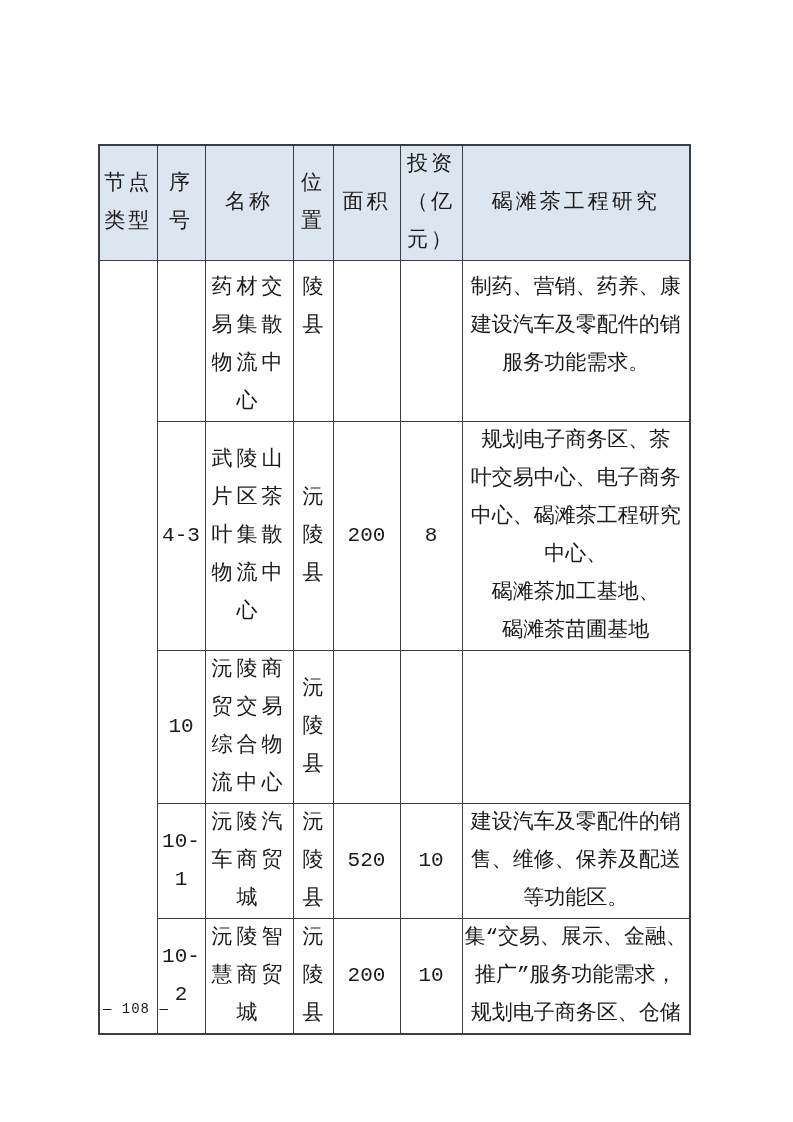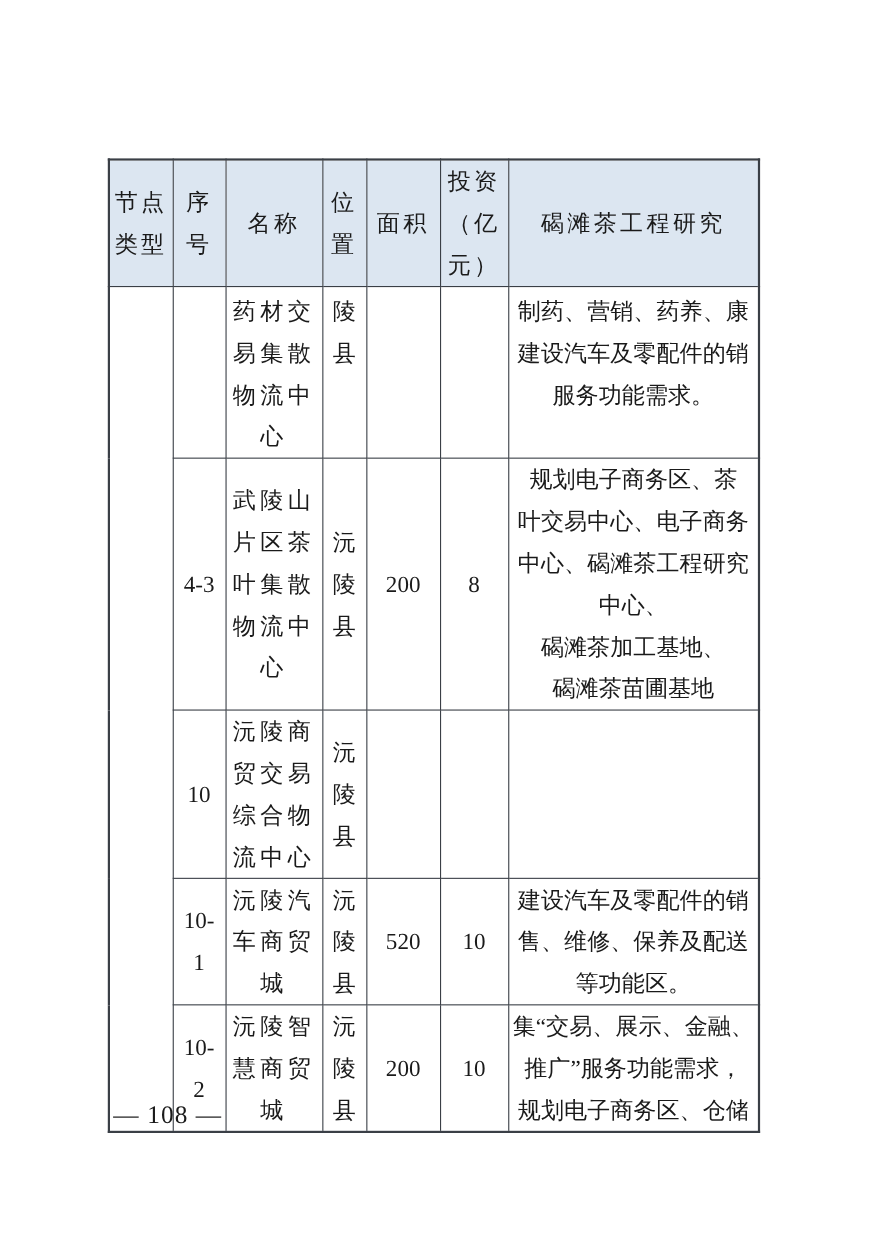--- a/index.html
+++ b/index.html
@@ -6,21 +6,21 @@
     margin: 0;
     padding: 0;
     background: #e9e9e9;
   }
   .page {
     position: relative;
     width: 793px;
     height: 1122px;
     margin: 0 auto;
     background: #ffffff;
-    font-family: Liberation Serif, serif;
+    font-family: Liberation Mono, monospace;
     color: #1a1a1a;
     overflow: hidden;
   }
 
   table.doc-table {
     position: absolute;
     left: 98px;
     top: 144px;
     width: 591px;
     border-collapse: collapse;
@@ -48,38 +48,38 @@
   }
 
   
   tr.r0 { height: 150px; }
   tr.r1 { height: 188px; }
   tr.r2 { height: 149px; }
   tr.r3 { height: 114px; }
   tr.r4 { height: 110px; }
 
   
-  tr.row-continued td { vertical-align: top; padding-top: 3px; }
+  tr.row-continued td { vertical-align: top; padding-top: 8px; }
 
   .c-name {
     letter-spacing: 4px;
     padding-left: 6px;
     padding-right: 2px;
   }
   .c-func {
     text-align: left;
     padding-left: 9px;
     padding-right: 4px;
   }
 
   .page-number {
     position: absolute;
     left: 103px;
     top: 1001px;
-    font-size: 23px;
+    font-size: 14px;
     letter-spacing: 1px;
     color: #1a1a1a;
   }
 </style>
 </head>
 <body>
 
 <div class="page">
 
   <table class="doc-table">

